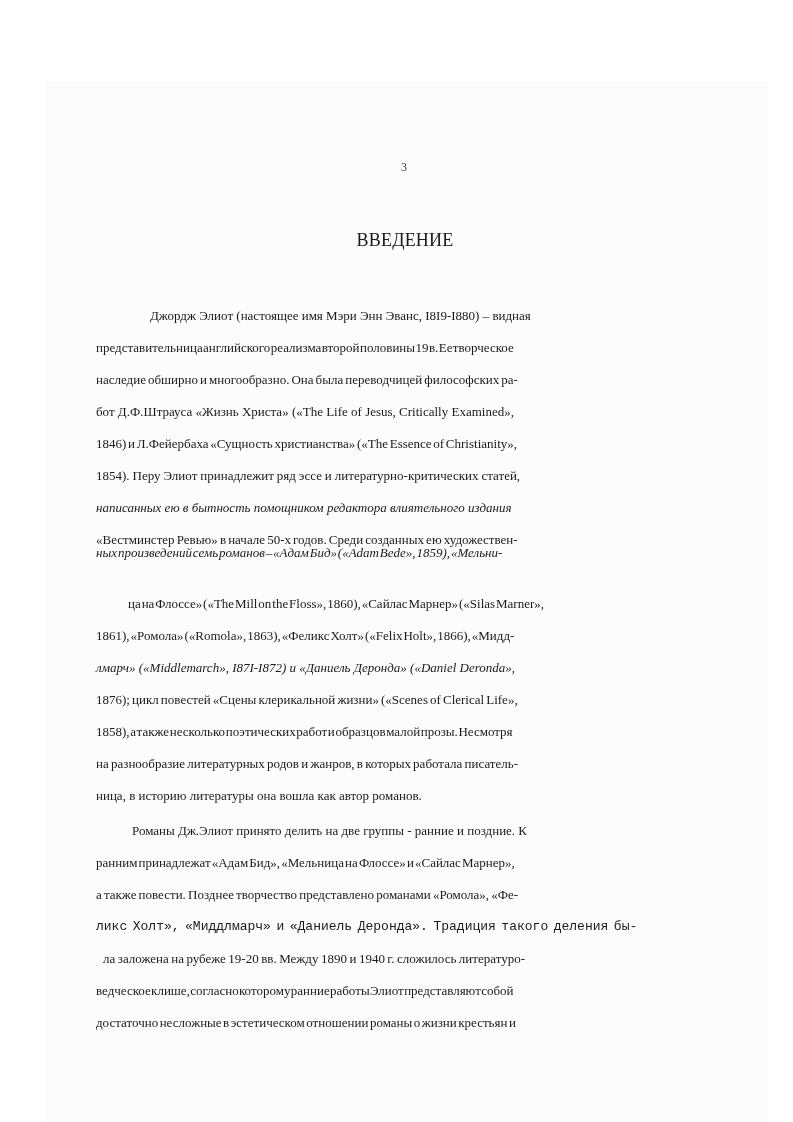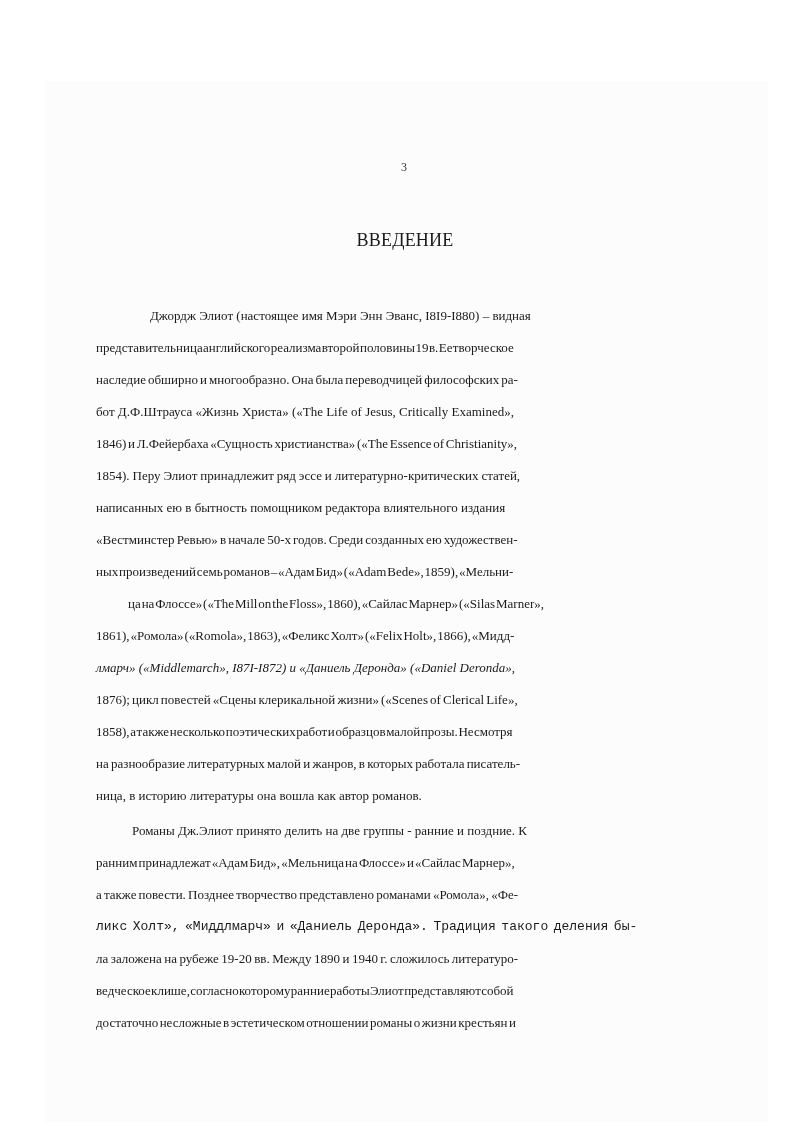--- a/index.html
+++ b/index.html
@@ -86,34 +86,34 @@
 
 <div class="body-text">
 
   <div>
     <div class="line indent1" style="top: 305px; white-space: nowrap; word-spacing: 0px; text-align: left; text-align-last: left;">Джордж Элиот (настоящее имя Мэри Энн Эванс, I8I9-I880) – видная</div>
     <div class="line" style="top: 337px; white-space: nowrap; word-spacing: -2.82227px; text-align: left; text-align-last: left;">представительница английского реализма второй половины 19 в. Ее творческое</div>
     <div class="line" style="top: 369px; white-space: nowrap; word-spacing: -1.2168px; text-align: left; text-align-last: left;">наследие обширно и многообразно. Она была переводчицей философских ра-</div>
     <div class="line" style="top: 401px; white-space: nowrap; word-spacing: 0px; text-align: right; text-align-last: left;">бот Д.Ф.Штрауса «Жизнь Христа» («The Life of Jesus, Critically Examined»,</div>
     <div class="line" style="top: 433px; white-space: nowrap; word-spacing: -1.5332px; text-align: left; text-align-last: left;">1846) и Л.Фейербаха «Сущность христианства» («The Essence of Christianity»,</div>
     <div class="line" style="top: 465px; white-space: nowrap; word-spacing: -0.308594px; text-align: left; text-align-last: left;">1854). Перу Элиот принадлежит ряд эссе и литературно-критических статей,</div>
-    <div class="line" style="top: 497px; white-space: nowrap; word-spacing: 0px; text-align: left; text-align-last: left;">написанных ею в бытность помощником редактора влиятельного издания</div>
+    <div class="line" style="top: 497px; white-space: nowrap; word-spacing: 0px; text-align: left; text-align-last: left; font-style: italic;">написанных ею в бытность помощником редактора влиятельного издания</div>
     <div class="line" style="top: 529px; white-space: nowrap; word-spacing: -1.13889px; text-align: left; text-align-last: left;">«Вестминстер Ревью» в начале 50-х годов. Среди созданных ею художествен-</div>
-    <div class="line" style="top: 561px; white-space: nowrap; word-spacing: -2.39219px; text-align: left; text-align-last: left;">ных произведений семь романов – «Адам Бид» («Adam Bede», 1859), «Мельни-</div>
+    <div class="line" style="top: 542px; white-space: nowrap; word-spacing: -2.39219px; text-align: left; text-align-last: left; font-style: italic;">ных произведений семь романов – «Адам Бид» («Adam Bede», 1859), «Мельни-</div>
     <div class="line" style="top: 593px; white-space: nowrap; word-spacing: -2.33464px; text-align: left; text-align-last: left; margin-left: 32px;">ца на Флоссе» («The Mill on the Floss», 1860), «Сайлас Марнер» («Silas Marner»,</div>
     <div class="line" style="top: 625px; white-space: nowrap; word-spacing: -2.29167px; text-align: left; text-align-last: left;">1861), «Ромола» («Romola», 1863), «Феликс Холт» («Felix Holt», 1866), «Мидд-</div>
     <div class="line" style="top: 657px; white-space: nowrap; word-spacing: 0px; text-align: left; text-align-last: left; font-style: italic;">лмарч» («Middlemarch», I87I-I872) и «Даниель Деронда» («Daniel Deronda»,</div>
     <div class="line" style="top: 689px; white-space: nowrap; word-spacing: -1.14583px; text-align: left; text-align-last: left;">1876); цикл повестей «Сцены клерикальной жизни» («Scenes of Clerical Life»,</div>
     <div class="line" style="top: 721px; white-space: nowrap; word-spacing: -2.62812px; text-align: left; text-align-last: left;">1858), а также несколько поэтических работ и образцов малой прозы. Несмотря</div>
-    <div class="line" style="top: 753px; white-space: nowrap; word-spacing: -1.00521px; text-align: left; text-align-last: left;">на разнообразие литературных малой и жанров, в которых работала писатель-</div>
+    <div class="line" style="top: 753px; white-space: nowrap; word-spacing: -1.00521px; text-align: left; text-align-last: left;">на разнообразие литературных родов и жанров, в которых работала писатель-</div>
     <div class="line last" style="top:785px">ница, в историю литературы она вошла как автор романов.</div>
   </div>
 
   <div>
     <div class="line indent2" style="top: 820px; white-space: nowrap; word-spacing: 0px; text-align: left; text-align-last: left;">Романы Дж.Элиот принято делить на две группы - ранние и поздние. К</div>
     <div class="line" style="top: 852px; white-space: nowrap; word-spacing: -2.13715px; text-align: left; text-align-last: left;">ранним принадлежат «Адам Бид», «Мельница на Флоссе» и «Сайлас Марнер»,</div>
     <div class="line" style="top: 884px; white-space: nowrap; word-spacing: -1.09375px; text-align: left; text-align-last: left;">а также повести. Позднее творчество представлено романами «Ромола», «Фе-</div>
     <div class="line" style="top: 916px; white-space: nowrap; word-spacing: -2.27083px; text-align: left; text-align-last: left; font-family: Liberation Mono, monospace;">ликс Холт», «Миддлмарч» и «Даниель Деронда». Традиция такого деления бы-</div>
-    <div class="line" style="top: 948px; white-space: nowrap; word-spacing: -0.763021px; text-align: left; text-align-last: left;">ла заложена на рубеже 19-20 вв. Между 1890 и 1940 г. сложилось литературо-</div>
+    <div class="line" style="top: 948px; white-space: nowrap; word-spacing: -0.763021px; text-align: left; text-align-last: left; margin-left: 7px;">ла заложена на рубеже 19-20 вв. Между 1890 и 1940 г. сложилось литературо-</div>
     <div class="line" style="top: 980px; white-space: nowrap; word-spacing: -2.92578px; text-align: left; text-align-last: left;">ведческое клише, согласно которому ранние работы Элиот представляют собой</div>
     <div class="line" style="top: 1012px; white-space: nowrap; word-spacing: -1.73611px; text-align: left; text-align-last: left;">достаточно несложные в эстетическом отношении романы о жизни крестьян и</div>
   </div>
 </div>
 
 </body></html>

